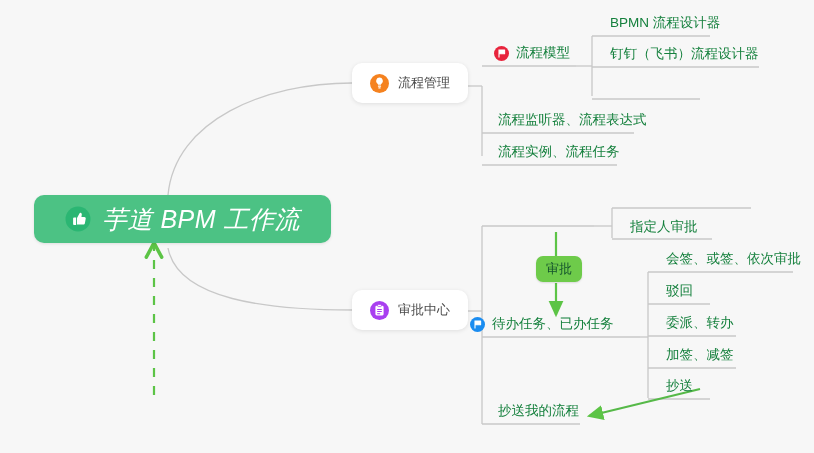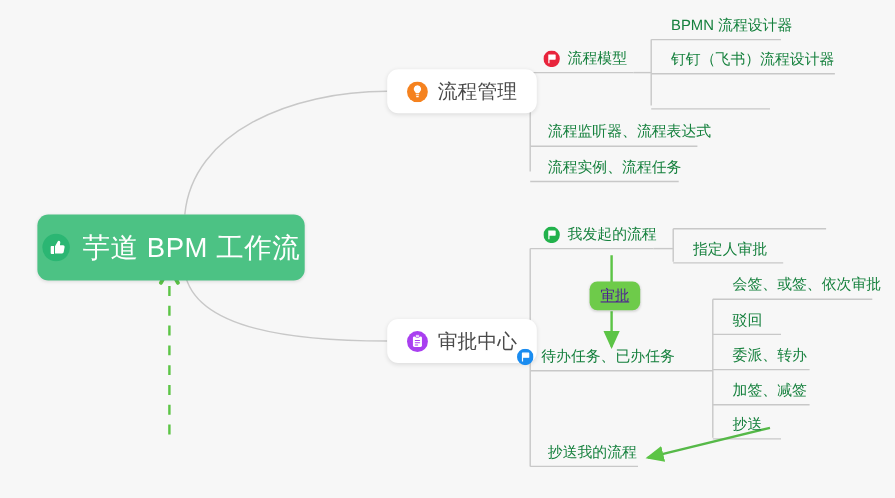--- a/index.html
+++ b/index.html
@@ -12,39 +12,40 @@
   }
   #canvas{position:absolute;left:0;top:0;width:814px;height:453px;}
   svg.links{position:absolute;left:0;top:0;width:814px;height:453px;pointer-events:none;}
 
   
   .node{position:absolute;display:flex;align-items:center;white-space:nowrap;}
 
   .root{
     background:#4cc284;
     border-radius:10px;
-    padding:0 4px;
-    height:60px;
+    padding:0 31px;
+    height:48px;
     box-shadow:0 1px 3px rgba(0,0,0,.10);
     color:#ffffff;
     font-size:25px;
     letter-spacing:.5px;
+    font-style:italic;
   }
   .root .label{color:#ffffff;font-size:25px;}
 
   .card{
     background:#ffffff;
     border-radius:10px;
     padding:0 18px;
     height:40px;
     box-shadow:0 1px 4px rgba(0,0,0,.10);
     color:#4a4a4a;
     font-size:15px;
   }
-  .card .label{color:#4a4a4a;font-size:18px;}
+  .card .label{color:#4a4a4a;font-size:13px;}
 
   .leaf{
     color:#5a5a5a;
     font-size:13.5px;
     height:26px;
     padding:0 6px;
   }
   .leaf .label{color:#15803d;font-size:13.5px;}
 
   .leaf.with-icon{padding-left:2px;}
@@ -52,21 +53,21 @@
   .tagbox{
     background:#6ecb4a;
     border-radius:7px;
     color:#ffffff;
     font-size:13px;
     height:26px;
     padding:0 10px;
     justify-content:center;
     box-shadow:0 1px 2px rgba(0,0,0,.12);
   }
-  .tagbox .label{color:#4c1d95;font-size:13px;text-decoration:underline;}
+  .tagbox .label{color:#14532d;font-size:13px;}
 
   
   .ico{
     display:inline-flex;align-items:center;justify-content:center;
     flex:0 0 auto;margin-right:9px;
   }
   .ico svg{display:block;}
   .root .ico{margin-right:11px;}
   .leaf .ico{margin-right:7px;}
 </style>
@@ -185,29 +186,20 @@
         <rect x="5.4" y="4.8" width="8.2" height="9.6" rx="1.3" fill="#fff"></rect>
         <rect x="7.6" y="3.4" width="3.8" height="2.2" rx=".9" fill="#fff" stroke="#a93ff0" stroke-width=".8"></rect>
         <rect x="7" y="8" width="5" height=".95" rx=".45" fill="#a93ff0"></rect>
         <rect x="7" y="10.1" width="5" height=".95" rx=".45" fill="#a93ff0"></rect>
         <rect x="7" y="12.2" width="3.3" height=".95" rx=".45" fill="#a93ff0"></rect>
       </svg>
     </span>
     <span class="label">审批中心</span>
   </div>
 
-  <div class="node leaf with-icon" style="left:492px;top:200px;">
-    <span class="ico">
-      <svg width="15" height="15" viewBox="0 0 15 15">
-        <circle cx="7.5" cy="7.5" r="7.5" fill="#22b24c"></circle>
-        <path d="M5 3.6v8M5 4.1h5.6v3.6H5z" fill="#fff" stroke="#fff" stroke-width="1.1" stroke-linejoin="round"></path>
-      </svg>
-    </span>
-    <span class="label">我发起的流程</span>
-  </div>
 
   <div class="node leaf" style="left:624px;top:214px;">
     <span class="label">指定人审批</span>
   </div>
 
   <div class="node tagbox" style="left:536px;top:256px;">
     <span class="label">审批</span>
   </div>
 
   <div class="node leaf with-icon" style="left:468px;top:311px;">

